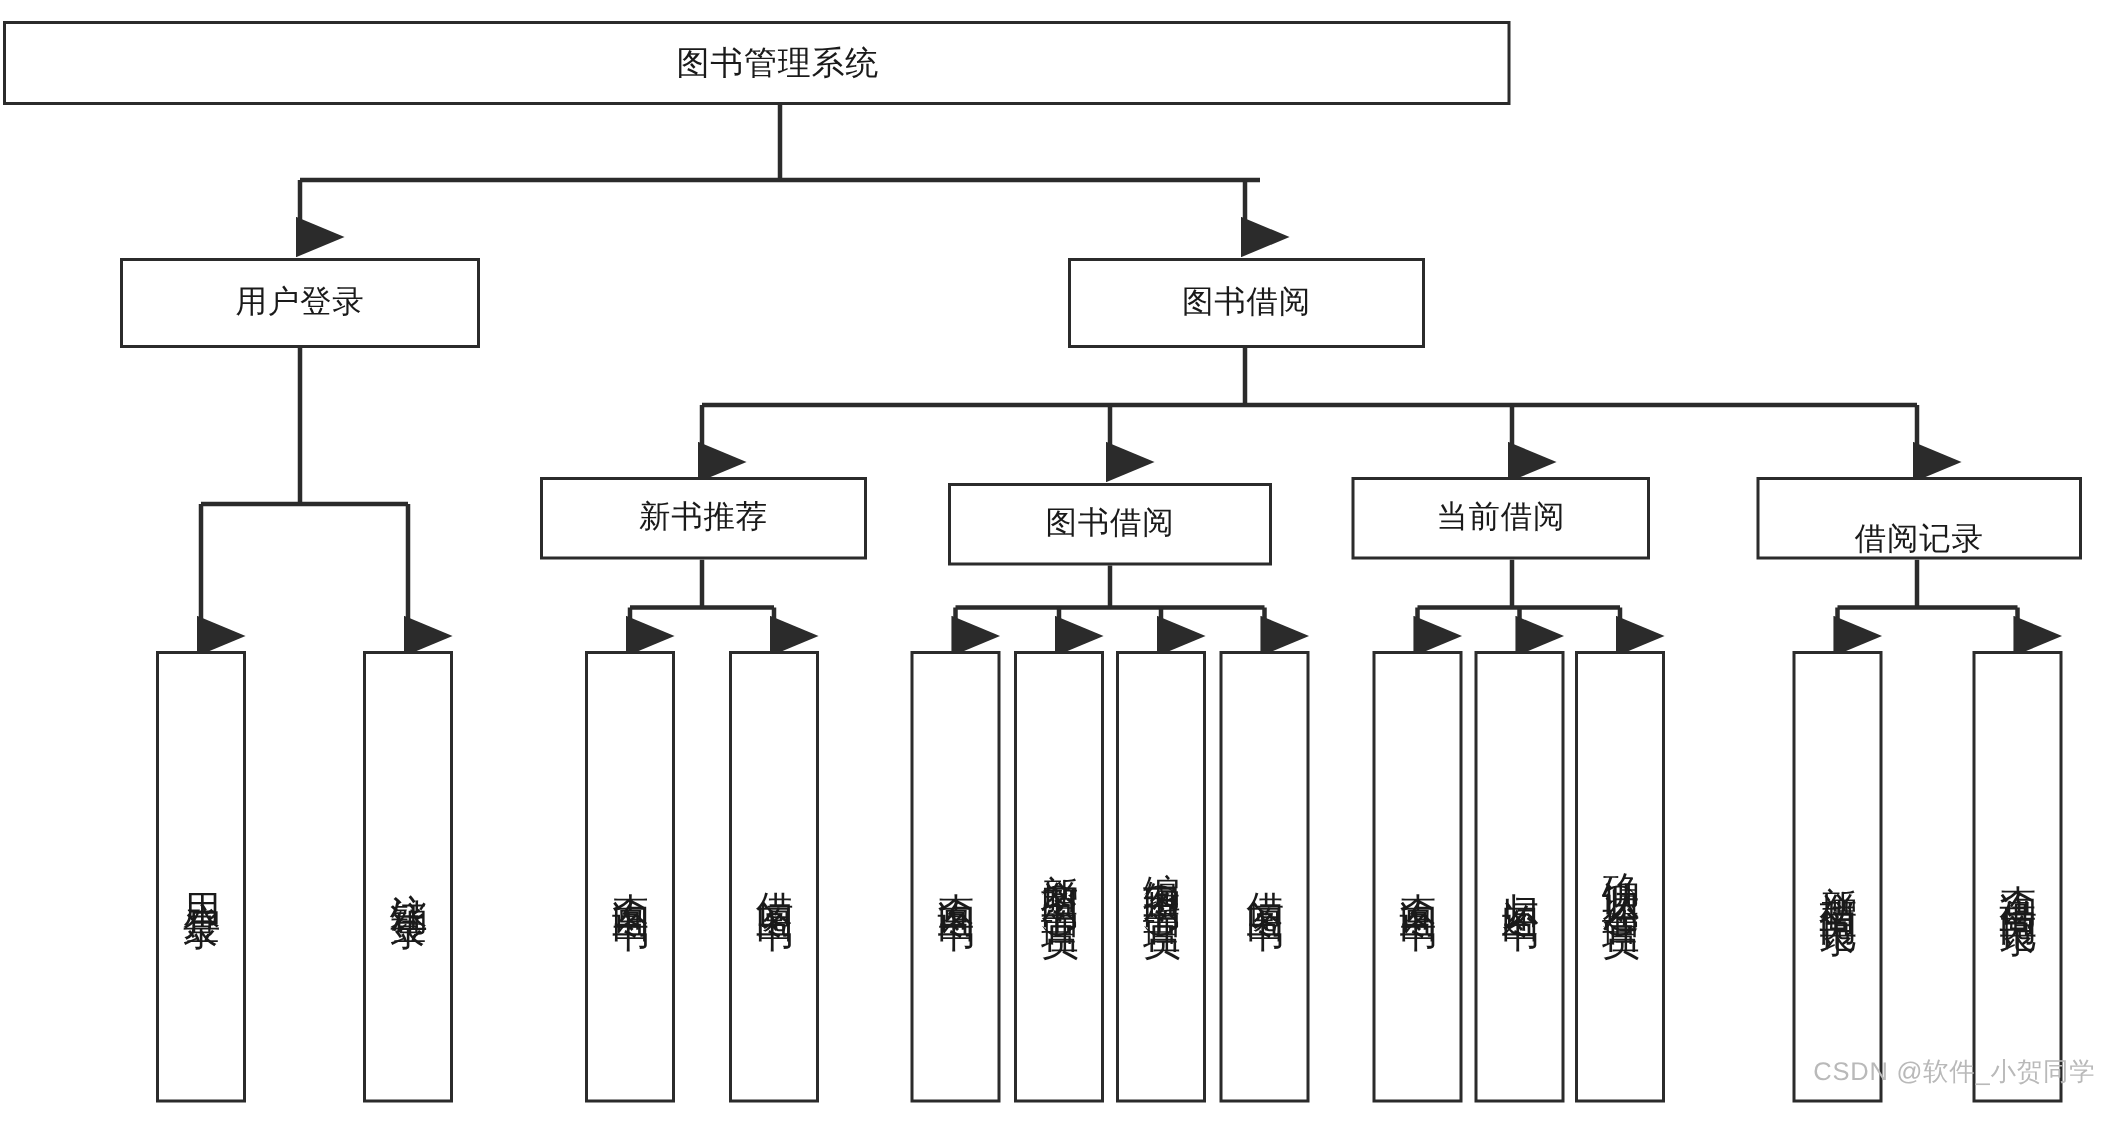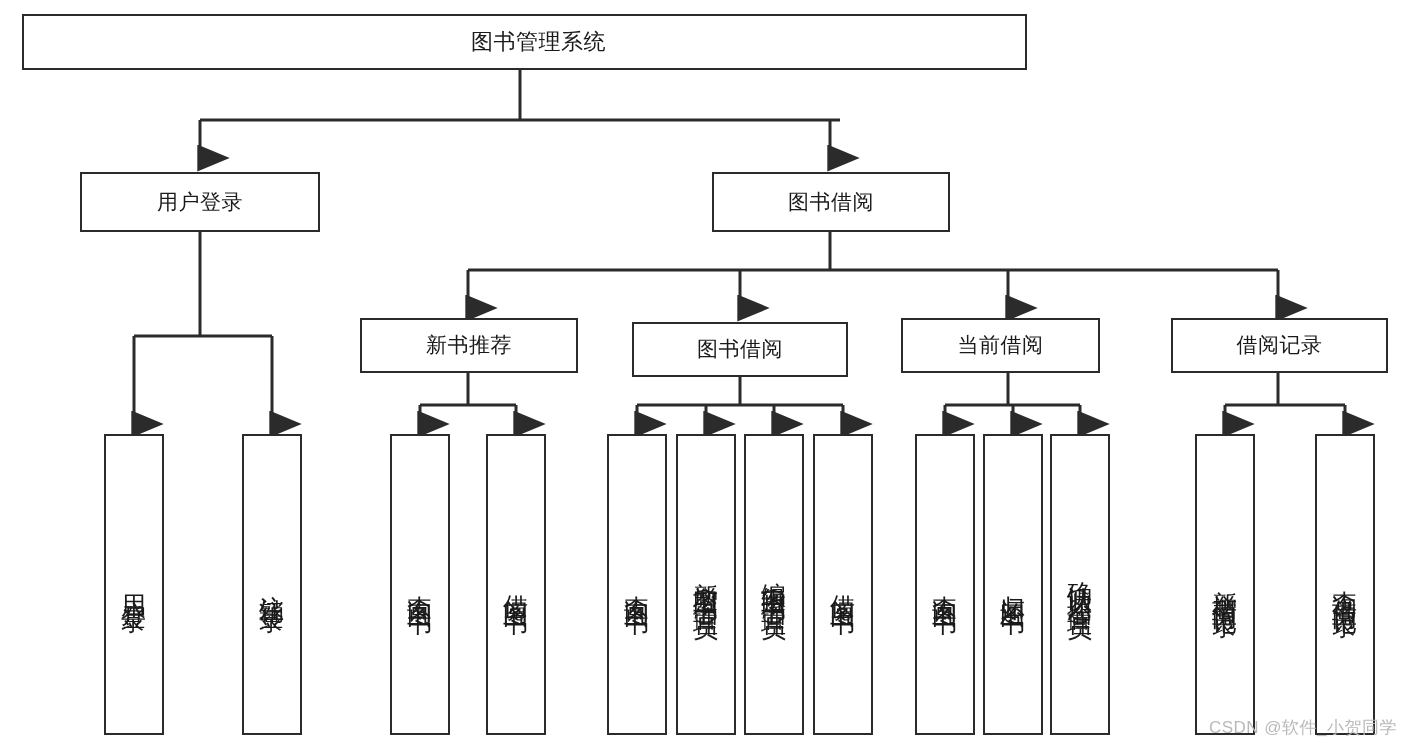--- a/index.html
+++ b/index.html
@@ -54,21 +54,21 @@
     text-orientation:upright;
     font-size:25px;
     line-height:1.12;
     letter-spacing:5px;
     white-space:normal;
     max-height:270px;
   }
   .watermark{
     position:absolute;
     right:8px;
-    bottom:8px;
+    bottom:21px;
     font-size:17px;
     color:#b9b9b9;
     letter-spacing:0.5px;
     white-space:nowrap;
     user-select:none;
   }
 </style>
 </head>
 <body>
 
@@ -117,21 +117,21 @@
       <path d="M1013,405 L1013,424" marker-end="url(#arrow)"></path>
       <path d="M1080,405 L1080,424" marker-end="url(#arrow)"></path>
 
       <path d="M1278,373 L1278,405"></path>
       <path d="M1225,405 L1345,405"></path>
       <path d="M1225,405 L1225,424" marker-end="url(#arrow)"></path>
       <path d="M1345,405 L1345,424" marker-end="url(#arrow)"></path>
     </g>
   </svg>
 
-  <div class="node horiz root" style="left:22px; top:14px; width:1005px; height:56px;padding-left:28px;">
+  <div class="node horiz root" style="left:2px; top:14px; width:1005px; height:56px;padding-left:28px;">
     <span class="lbl">图书管理系统</span>
   </div>
 
   <div class="node horiz" style="left:80px; top:172px; width:240px; height:60px;">
     <span class="lbl">用户登录</span>
   </div>
 
   <div class="node horiz" style="left:712px; top:172px; width:238px; height:60px;">
     <span class="lbl">图书借阅</span>
   </div>
@@ -141,21 +141,21 @@
   </div>
 
   <div class="node horiz" style="left:632px; top:322px; width:216px; height:55px;">
     <span class="lbl">图书借阅</span>
   </div>
 
   <div class="node horiz" style="left:901px; top:318px; width:199px; height:55px;">
     <span class="lbl">当前借阅</span>
   </div>
 
-  <div class="node horiz" style="left:1171px; top:318px; width:217px; height:55px;">
+  <div class="node horiz" style="left:1171px; top:318px; width:217px; height:55px;align-items:flex-end;">
     <span class="lbl">借阅记录</span>
   </div>
 
   <div class="node vert" style="left:104px; top:434px; width:60px; height:301px;">
     <span class="lbl">用户登录</span>
   </div>
 
   <div class="node vert" style="left:242px; top:434px; width:60px; height:301px;">
     <span class="lbl">注销登录</span>
   </div>

